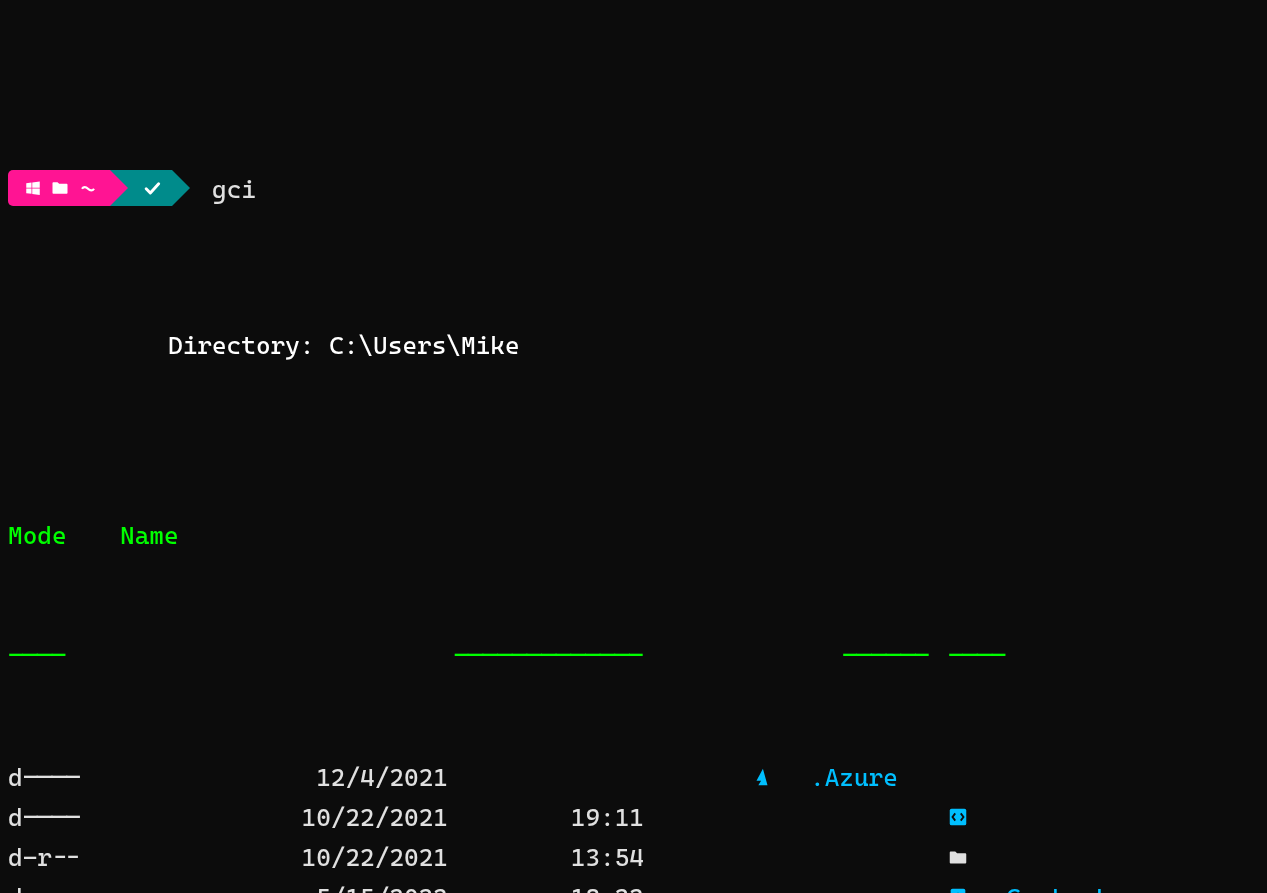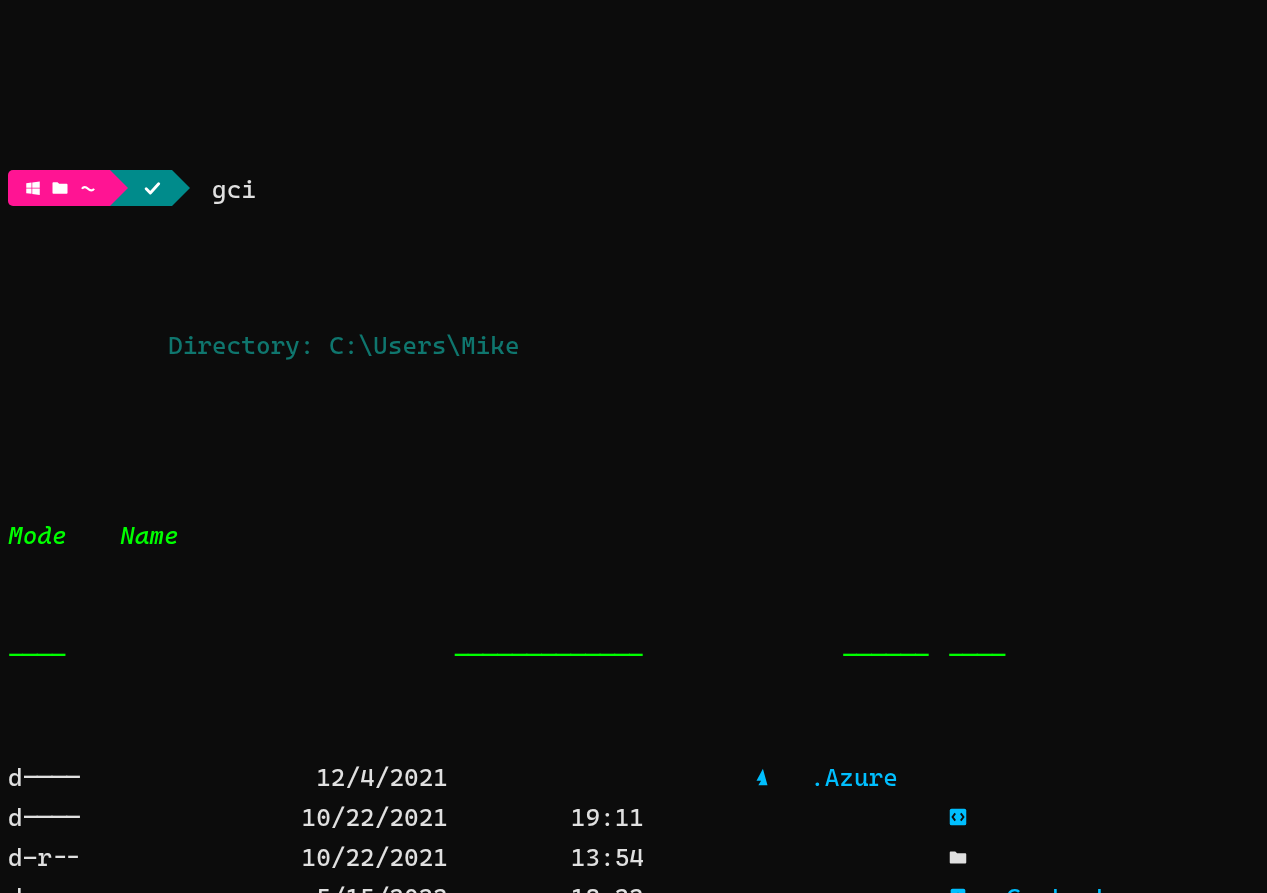--- a/index.html
+++ b/index.html
@@ -55,28 +55,27 @@
   }
   .prompt-icons svg {
     margin: 0 4px;
   }
   .cmd {
     color: #e0e0e0;
     margin-left: 22px;
     font-weight: 500;
   }
   .dir-line {
-    color: #0f766e;
+    color: #ffffff;
     padding-left: 160px;
     margin-bottom: 70px;
   }
   .header-row {
     color: #00ff00;
     display: flex;
-    font-style: italic;
   }
   .dash-row {
     color: #00ff00;
     display: flex;
     margin-bottom: 2px;
   }
   .row {
     display: flex;
   }
   .c-mode   { width: 94px; text-align: left; }

